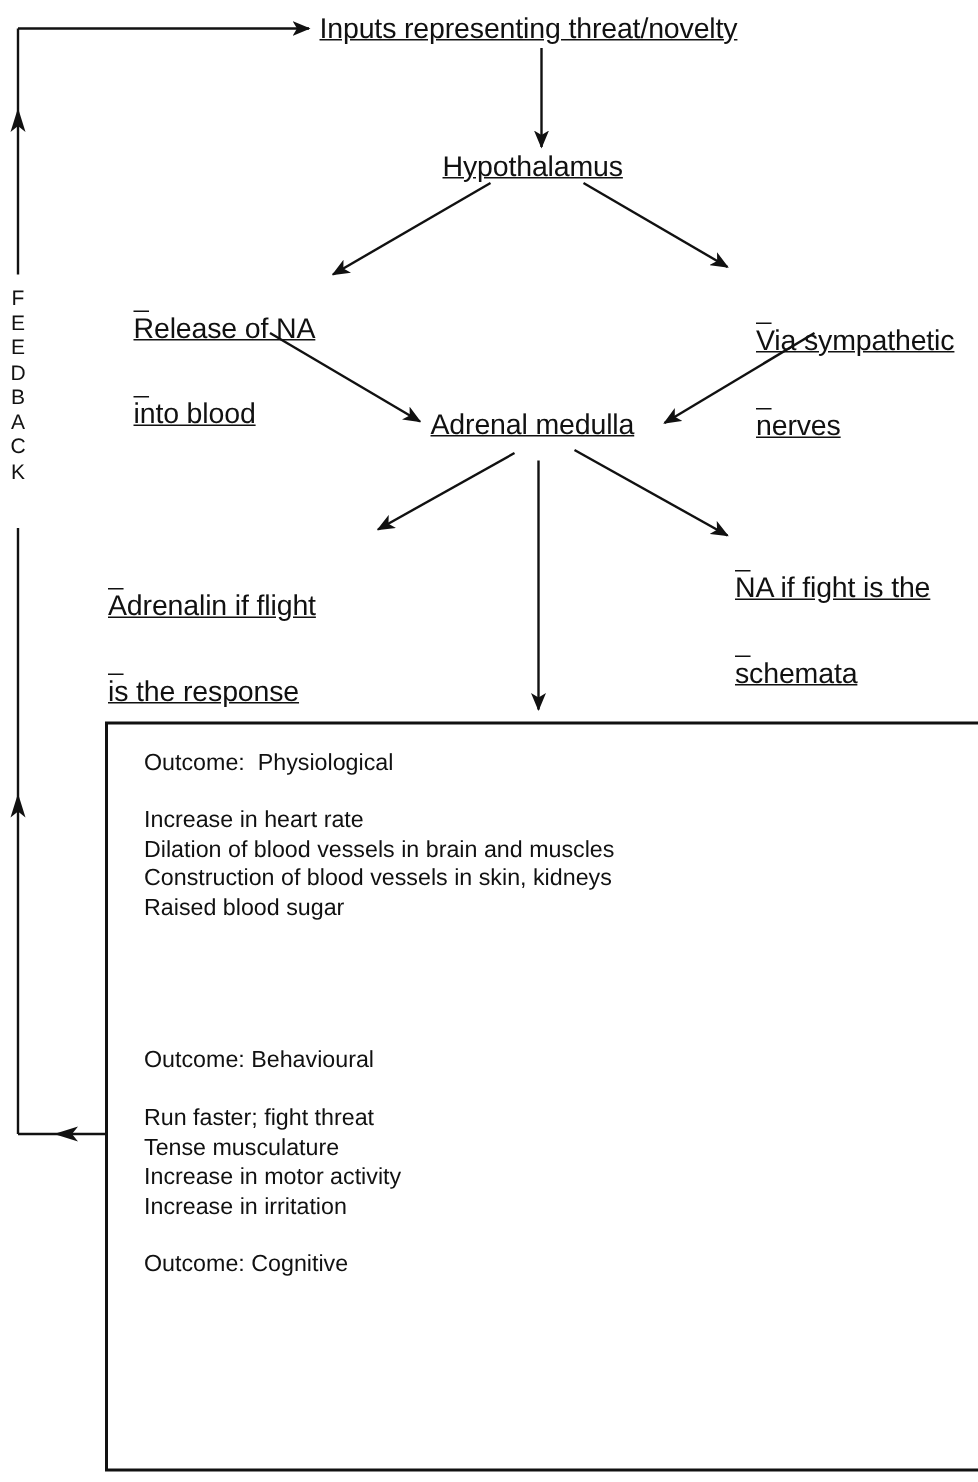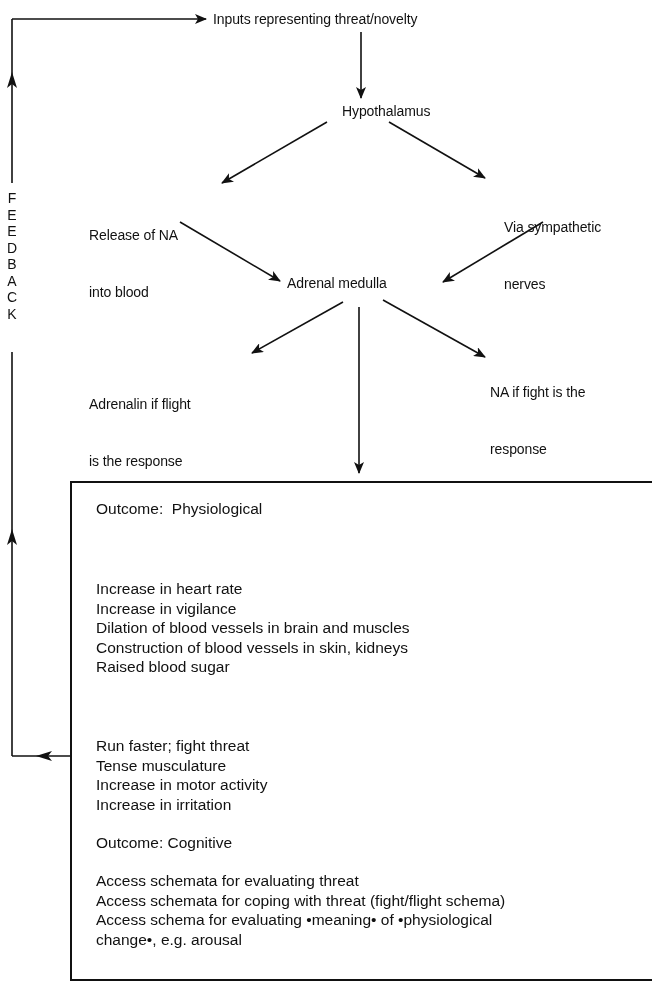--- a/index.html
+++ b/index.html
@@ -1,19 +1,19 @@
 <!DOCTYPE html>
 <html><head>
 <meta charset="utf-8">
 <style>
   html, body { margin: 0; padding: 0; background: #ffffff; }
   body { width: 652px; height: 988px; position: relative; overflow: hidden;
          font-family: "Liberation Sans", sans-serif; color: #111; }
   #diagram { position: absolute; left: 0; top: 0; width: 652px; height: 988px; }
-  .lbl { position: absolute; font-size: 14px; line-height: 19px; white-space: pre; letter-spacing: -0.1px; }
+  .lbl { position: absolute; font-size: 19px; line-height: 19px; white-space: pre; letter-spacing: -0.1px; text-decoration: underline; }
   .feedback { position: absolute; left: 5px; top: 190px; width: 14px; font-size: 14px;
               line-height: 16.5px; text-align: center; }
   .feedback span { display: block; }
   .outbox { position: absolute; left: 70px; top: 481px; width: 620px; height: 500px;
             border: 2px solid #111; box-sizing: border-box; }
   .sec-title { position: absolute; left: 24px; font-size: 15.5px; line-height: 19px; white-space: pre; }
   .sec-list { position: absolute; left: 24px; font-size: 15.5px; line-height: 19.5px; }
   .sec-list div { white-space: pre; }
 </style>
 </head>
@@ -45,70 +45,64 @@
   <line x1="70" y1="756" x2="12" y2="756" stroke="#111" stroke-width="1.6"></line>
   <path d="M52,751 L36,756 L52,761 L48,756 Z" fill="#111"></path>
   <line x1="12" y1="756" x2="12" y2="352" stroke="#111" stroke-width="1.6"></line>
   <path d="M7,545 L12,529 L17,545 L12,541 Z" fill="#111"></path>
   <line x1="12" y1="183" x2="12" y2="19" stroke="#111" stroke-width="1.6"></line>
   <path d="M7,88 L12,72 L17,88 L12,84 Z" fill="#111"></path>
   <line x1="12" y1="19" x2="206" y2="19" stroke="#111" stroke-width="1.6" marker-end="url(#ah)"></line>
 </svg>
 
 <div class="lbl" style="left:213px; top:10px;">Inputs representing threat/novelty</div>
-<div class="lbl" style="left:295px; top:102px;margin-left:47px;">Hypothalamus</div>
+<div class="lbl" style="left:295px; top:102px;">Hypothalamus</div>
 
-<div class="lbl" style="left:89px; top:188px;">
+<div class="lbl" style="left:89px; top:172px;">
   <div>Release of NA</div>
   <div>into blood</div>
 </div>
 <div class="lbl" style="left:504px; top:180px;">
   <div>Via sympathetic</div>
   <div>nerves</div>
 </div>
 
 <div class="lbl" style="left:287px; top:274px;">Adrenal medulla</div>
 
-<div class="lbl" style="left:89px; top:357px;">
+<div class="lbl" style="left:72px; top:357px;">
   <div>Adrenalin if flight</div>
   <div>is the response</div>
 </div>
 <div class="lbl" style="left:490px; top:345px;">
   <div>NA if fight is the</div>
-  <div>response</div>
+  <div>schemata</div>
 </div>
 
 <div class="feedback">
   <span>F</span>
   <span>E</span>
   <span>E</span>
   <span>D</span>
   <span>B</span>
   <span>A</span>
   <span>C</span>
   <span>K</span>
 </div>
 
 <div class="outbox">
   <div class="sec-title" style="top:16px;">Outcome:  Physiological</div>
-  <div class="sec-list" style="top:54px;margin-top:42px;">
+  <div class="sec-list" style="top:54px;">
     <div>Increase in heart rate</div>
-    <div>Increase in vigilance</div>
     <div>Dilation of blood vessels in brain and muscles</div>
     <div>Construction of blood vessels in skin, kidneys</div>
     <div>Raised blood sugar</div>
   </div>
 
+  <div class="sec-title" style="top:214px;">Outcome: Behavioural</div>
   <div class="sec-list" style="top:253px;">
     <div>Run faster; fight threat</div>
     <div>Tense musculature</div>
     <div>Increase in motor activity</div>
     <div>Increase in irritation</div>
   </div>
 
   <div class="sec-title" style="top:350px;text-align:center;">Outcome: Cognitive</div>
-  <div class="sec-list" style="top:388px;">
-    <div>Access schemata for evaluating threat</div>
-    <div>Access schemata for coping with threat (fight/flight schema)</div>
-    <div>Access schema for evaluating •meaning• of •physiological</div>
-    <div>change•, e.g. arousal</div>
-  </div>
 </div>
 
 </body></html>

